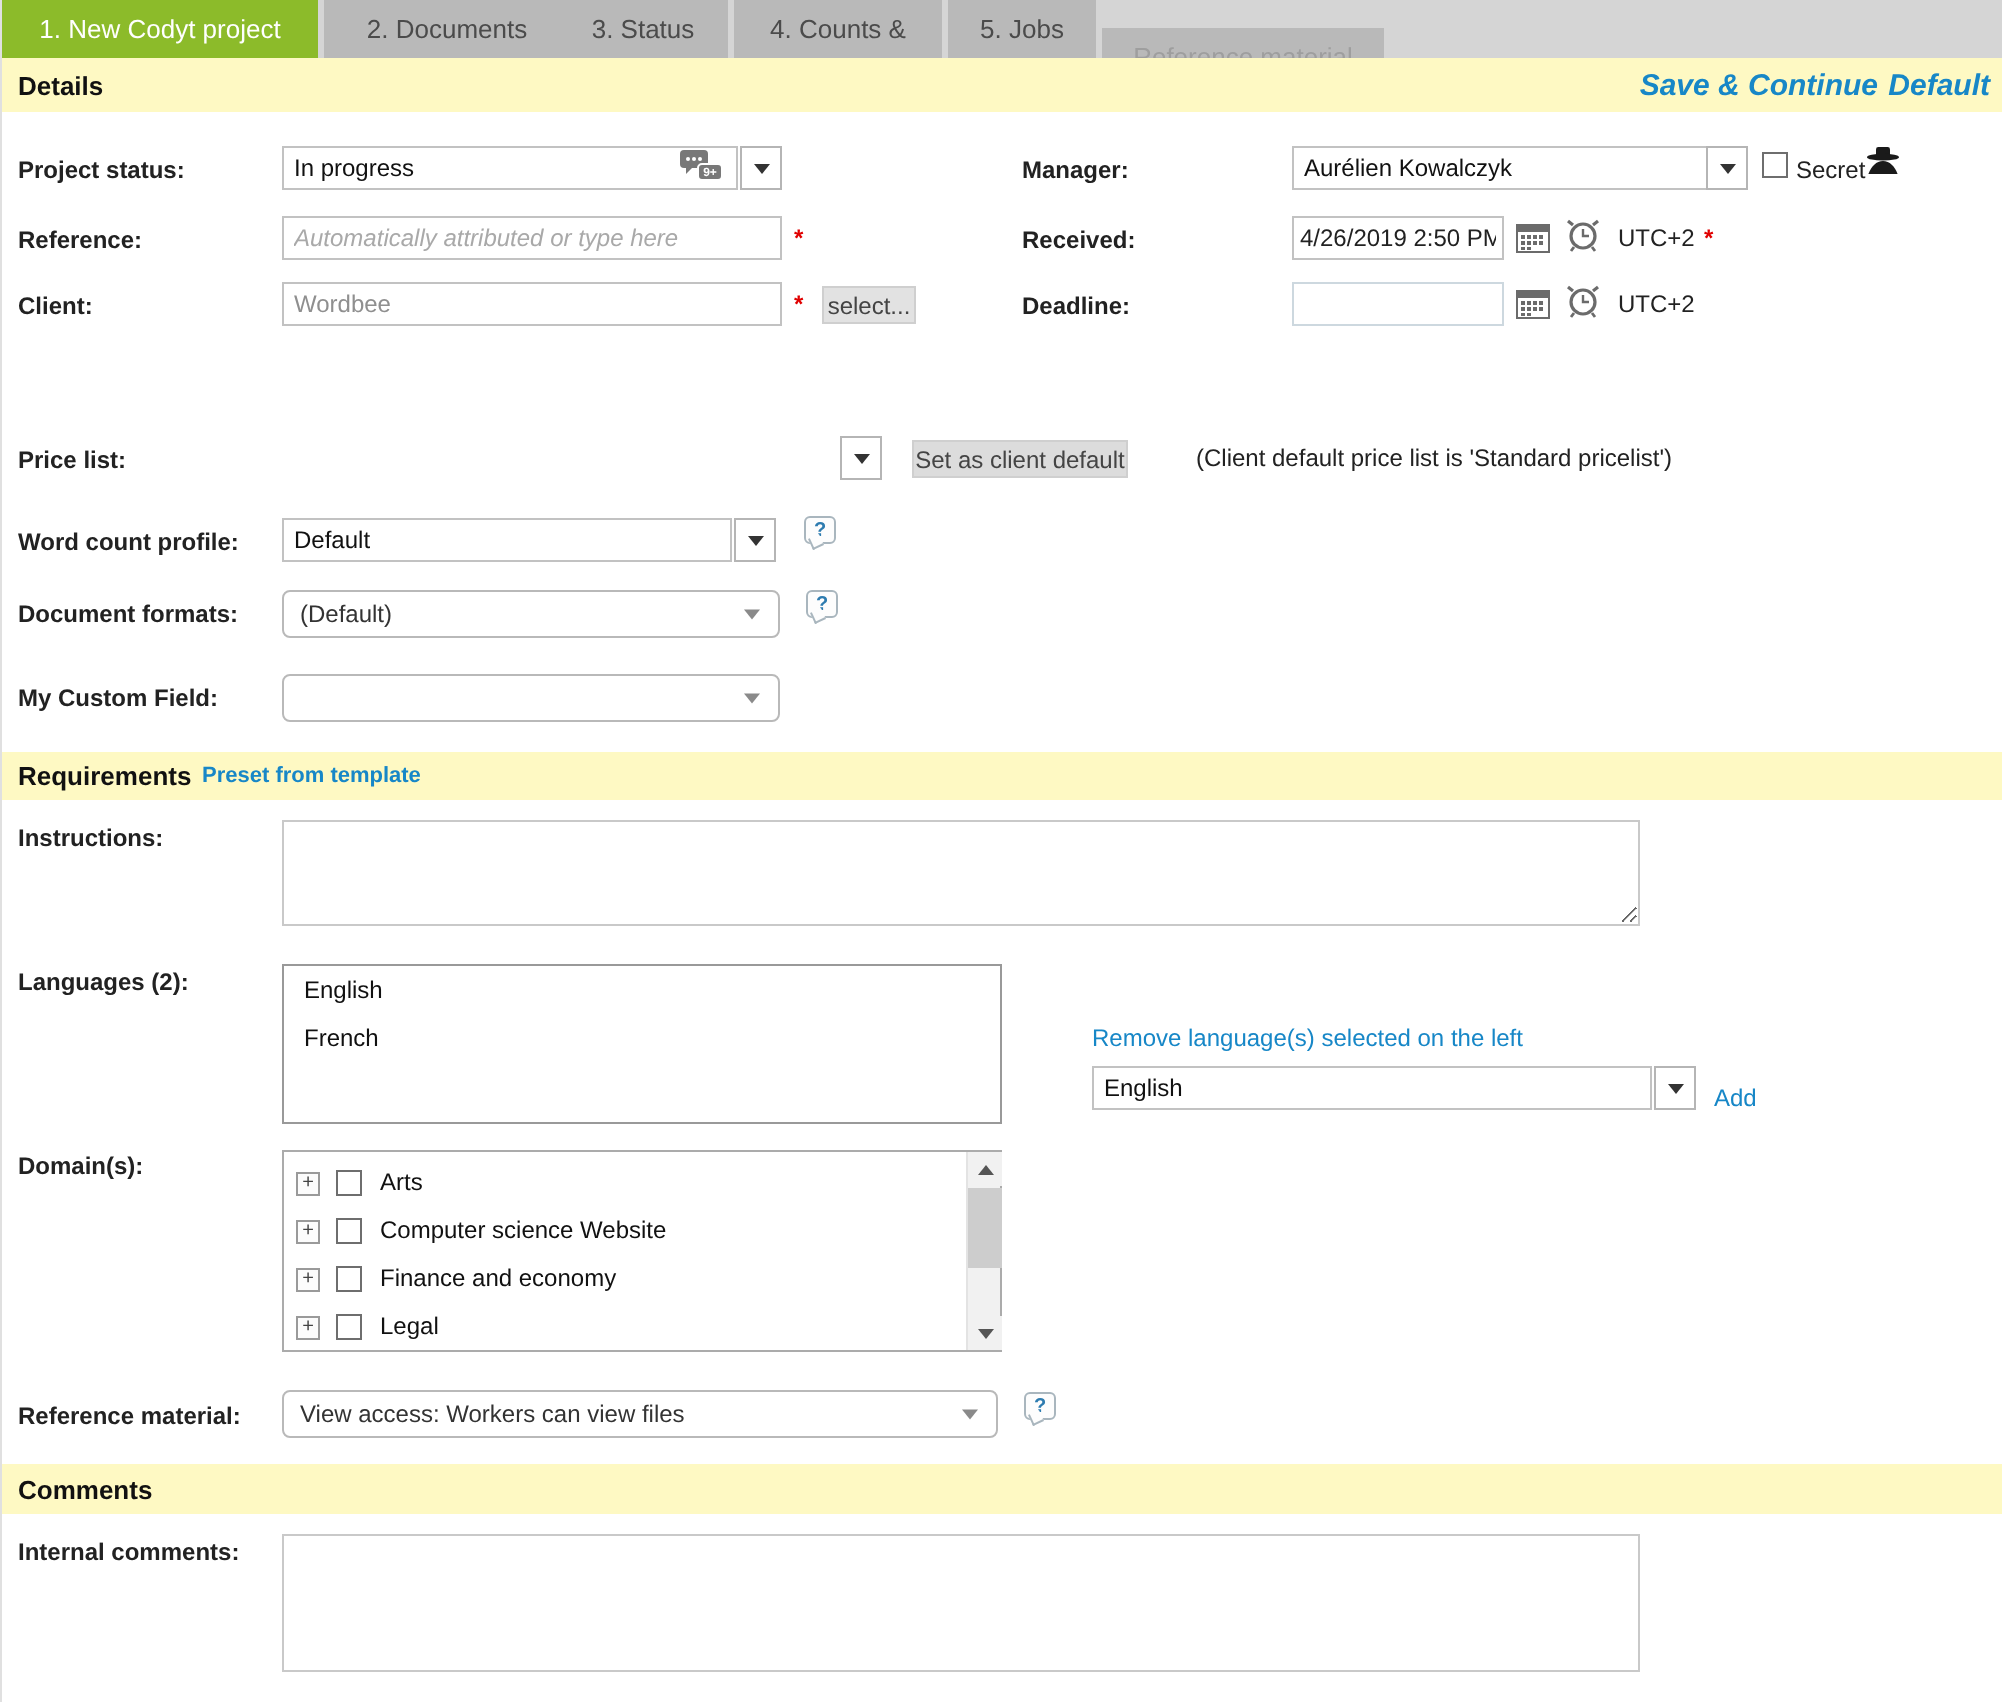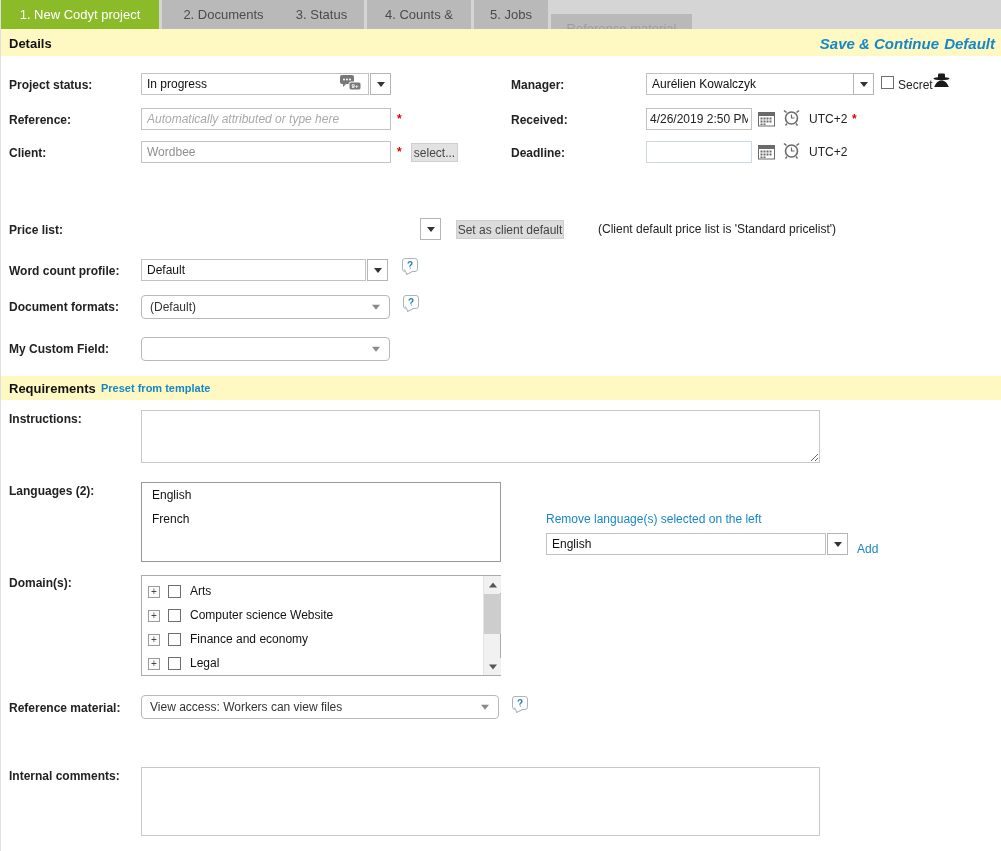--- a/index.html
+++ b/index.html
@@ -279,17 +279,20 @@
     </div>
   </div>
 
   <span class="lbl" style="left:8px; top:701px;">Reference material:</span>
   <div class="nselect" style="left:140px; top:695px; width:358px;">
     <span>View access: Workers can view files</span>
     <span class="tri"></span>
   </div>
   <span class="help" style="left:511px; top:696px;">?</span>
 
+  <div class="secbar" style="top:732px; height:25px;">
+    <span class="sectitle">Comments</span>
+  </div>
 
   <span class="lbl" style="left:8px; top:769px;">Internal comments:</span>
   <textarea class="area" style="left: 140px; top: 767px; width: 679px; height: 69px; resize: none;"></textarea>
 
 </div>
 
 </body></html>

